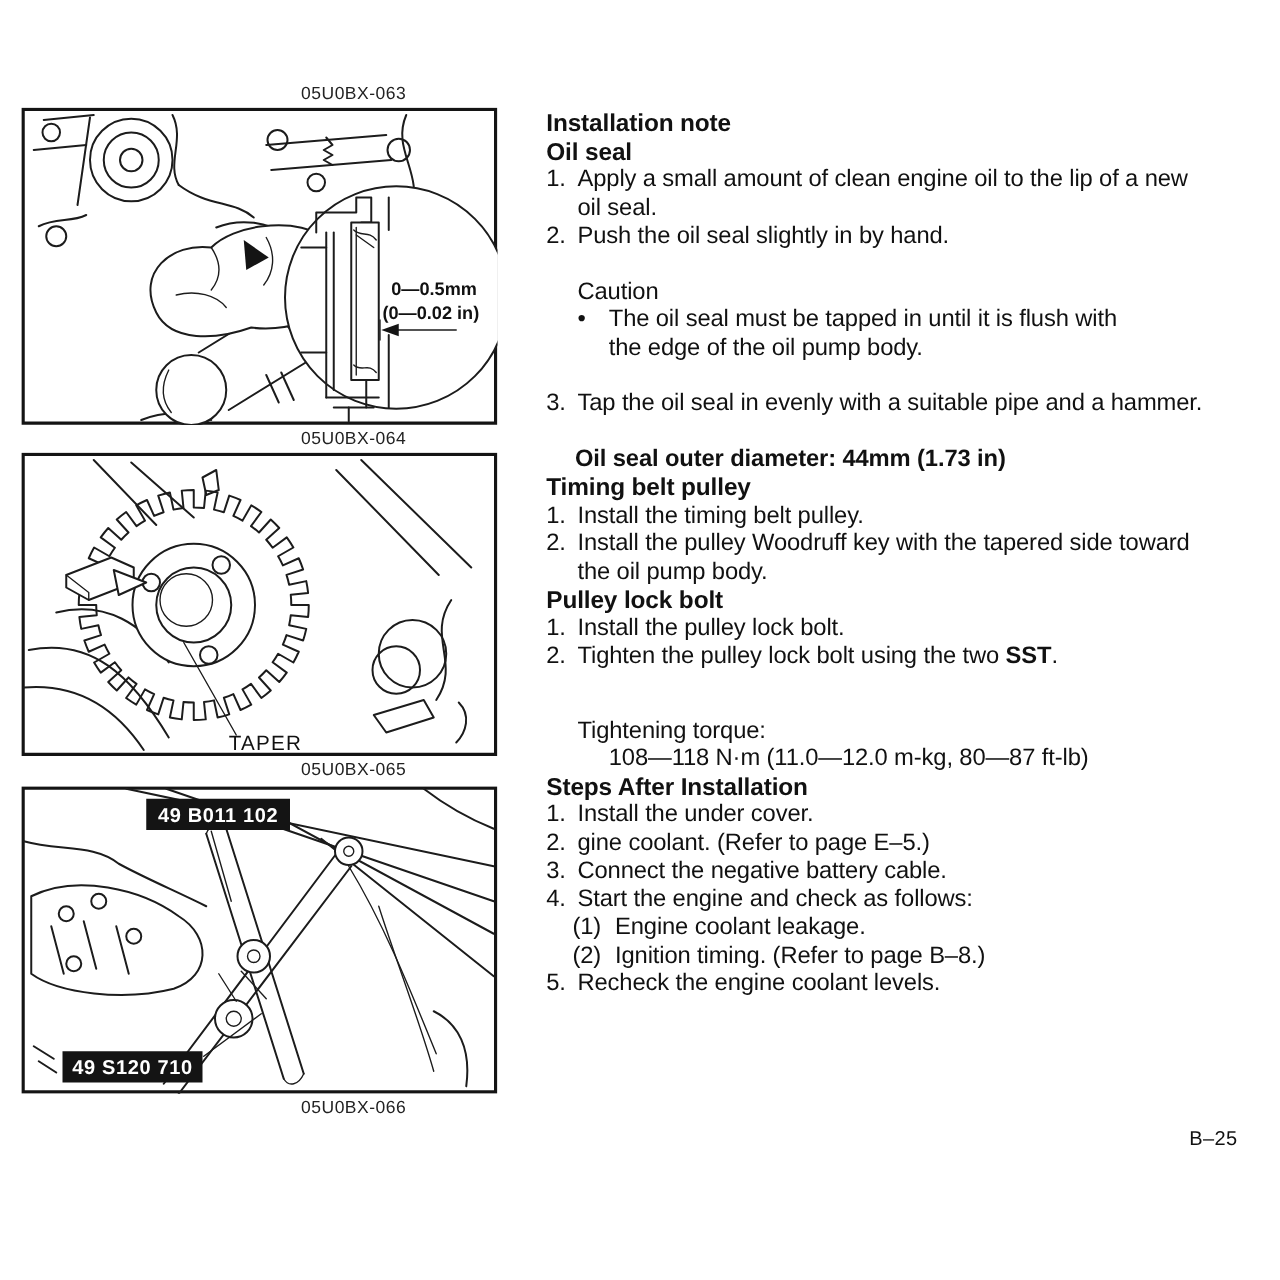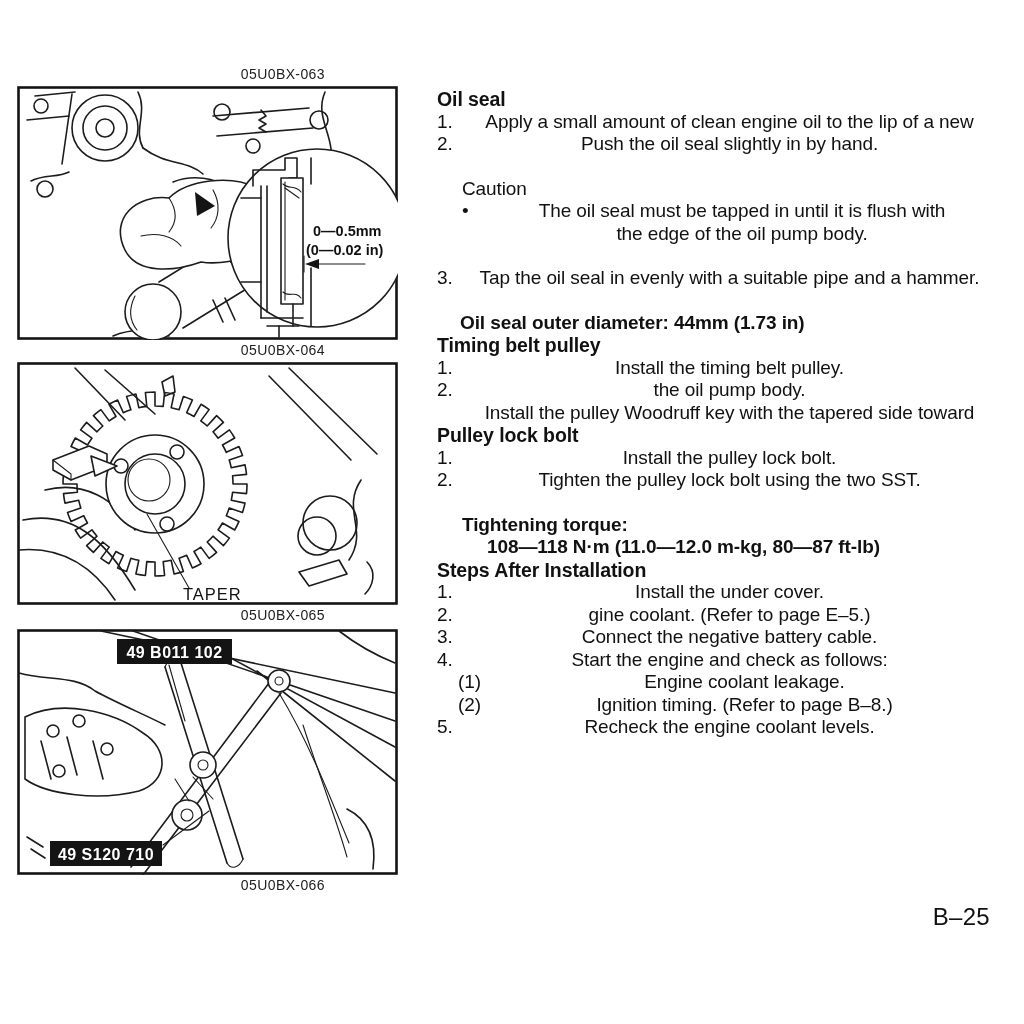--- a/index.html
+++ b/index.html
@@ -26,35 +26,35 @@
   .svgtext-dim{font-family:"Liberation Sans",sans-serif;font-weight:700;font-size:14.5px;fill:#111;}
   .svgtext-label{font-family:"Liberation Sans",sans-serif;font-weight:400;font-size:16.5px;fill:#111;letter-spacing:1px;}
   .svgtext-sst{font-family:"Liberation Sans",sans-serif;font-weight:700;font-size:16px;fill:#ffffff;letter-spacing:.5px;}
   .dash{stroke-dasharray:7 5;}
   
   .right-col{position:absolute;left:437px;top:88px;width:560px;
     font-size:19px;line-height:22.5px;letter-spacing:-0.1px;}
   .right-col h1,.right-col h2{font-size:19.5px;line-height:22.5px;margin:0;font-weight:700;}
   .step{display:flex;}
   .mk{flex:none;width:25px;}
-  .tx{flex:1;min-width:0;text-align:center;}
+  .tx{flex:1;min-width:0;}
   .ln{white-space:nowrap;}
-  .b{font-weight:400;}
+  .b{font-weight:700;}
   .caution{margin-left:25px;margin-top:22px;font-weight:400;}
   .bullet-row{display:flex;}
   .bmk{flex:none;width:25px;}
   .spec{margin-left:23px;margin-top:22px;font-weight:700;white-space:nowrap;}
   .mt22{margin-top:22px;}
   .mt24{margin-top:24px;}
-  .torque{margin-top:22px;font-weight:700;}
+  .torque{margin-top:37px;font-weight:400;}
   .torque .t-head{margin-left:25px;}
   .torque .t-val{margin-left:50px;white-space:nowrap;}
   .substep{display:flex;margin-left:21px;}
   .mk2{flex:none;width:34px;}
-  .page-number{position:absolute;right:34px;top:903px;font-size:24px;letter-spacing:.3px;}
+  .page-number{position:absolute;right:34px;top:903px;font-size:16px;letter-spacing:.3px;}
 </style>
 </head>
 <body>
 
 <div class="left-col">
 
   <div class="fig-code top">05U0BX-063</div>
 
   <svg class="fig" width="381" height="254" viewBox="0 0 381 254">
     <rect class="frame" x="1.5" y="1.5" width="378" height="251"></rect>
@@ -204,26 +204,28 @@
       <text class="svgtext-sst" x="157.5" y="28.5" text-anchor="middle">49 B011 102</text>
       <rect class="blackfill" x="33" y="212" width="112" height="25"></rect>
       <text class="svgtext-sst" x="89" y="230.5" text-anchor="middle">49 S120 710</text>
     </g>
   </svg>
   <div class="fig-code cap">05U0BX-066</div>
 </div>
 
 <div class="right-col">
 
+  <h1>Installation note</h1>
   <h2>Oil seal</h2>
 
   <div class="step">
     <span class="mk">1.</span>
     <div class="tx">
       <div class="ln">Apply a small amount of clean engine oil to the lip of a new</div>
+      <div class="ln">oil seal.</div>
     </div>
   </div>
   <div class="step">
     <span class="mk">2.</span>
     <div class="tx">
         <div class="ln">Push the oil seal slightly in by hand.</div>
       </div>
   </div>
 
   <div class="caution">
@@ -249,22 +251,22 @@
   <h2 class="mt24">Timing belt pulley</h2>
   <div class="step">
     <span class="mk">1.</span>
     <div class="tx">
         <div class="ln">Install the timing belt pulley.</div>
       </div>
   </div>
   <div class="step">
     <span class="mk">2.</span>
     <div class="tx">
+      <div class="ln">Install the pulley Woodruff key with the tapered side toward</div>
       <div class="ln">the oil pump body.</div>
-      <div class="ln">Install the pulley Woodruff key with the tapered side toward</div>
     </div>
   </div>
 
   <h2 class="mt22">Pulley lock bolt</h2>
   <div class="step">
     <span class="mk">1.</span>
     <div class="tx">
         <div class="ln">Install the pulley lock bolt.</div>
       </div>
   </div>

